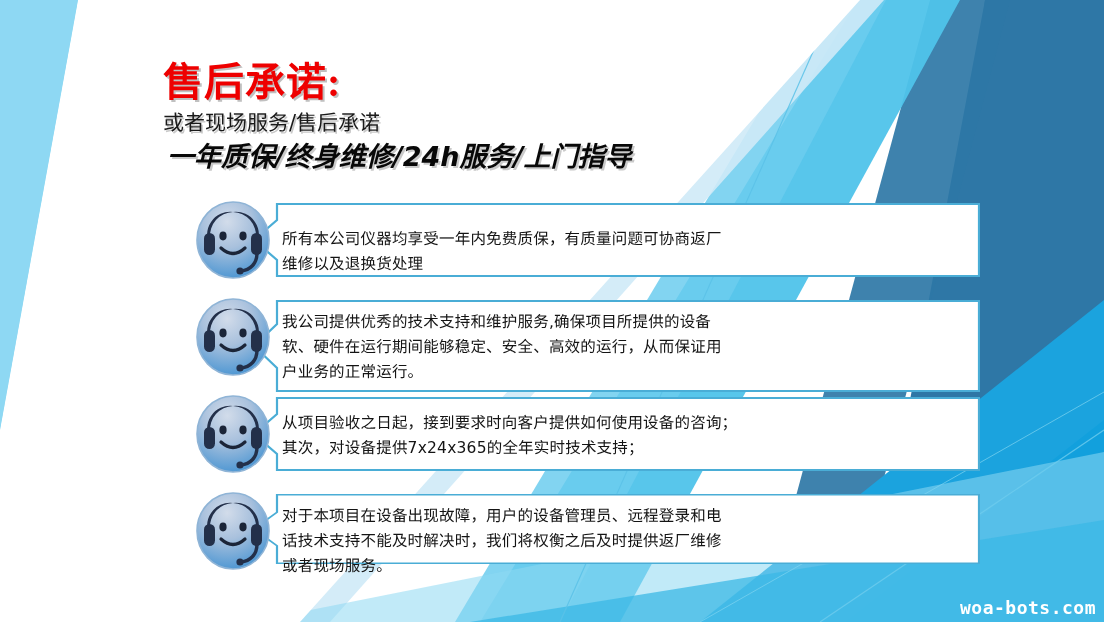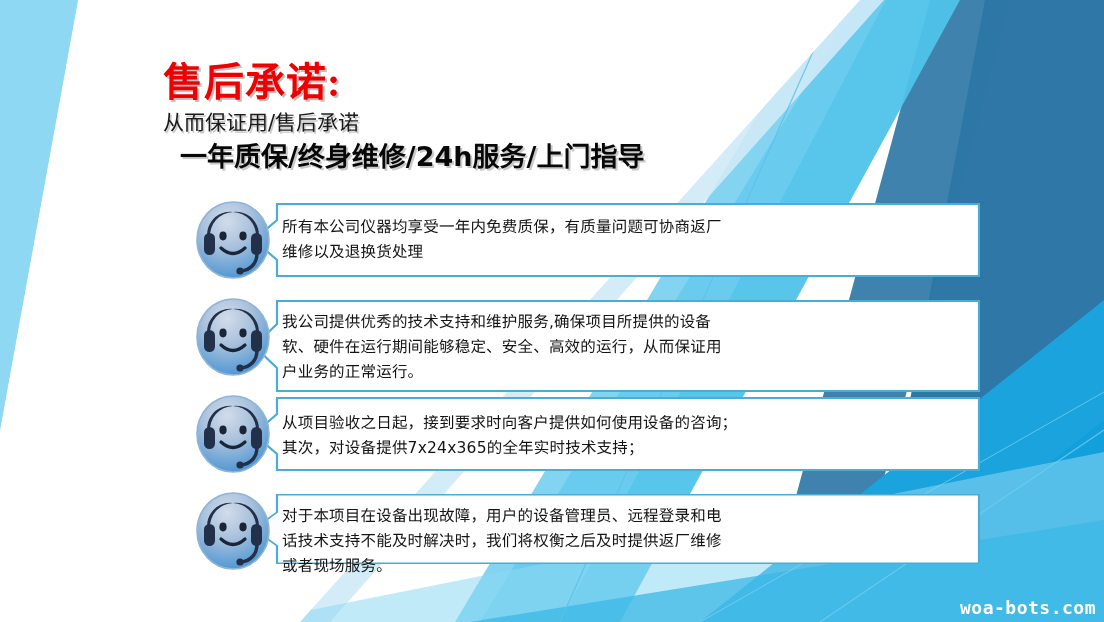--- a/index.html
+++ b/index.html
@@ -57,25 +57,26 @@
     line-height: 1.1;
     text-shadow: 1.5px 1.5px 0 rgba(165,165,165,0.6);
     white-space: nowrap;
   }
 
   .title-strap {
     font-family: "DejaVu Sans", "Liberation Sans", sans-serif;
     font-size: 27px;
     font-weight: bold;
     color: #080808;
-    margin: 6px 0 0 17px;
+    margin: 6px 0 0 4px;
     line-height: 1.15;
     letter-spacing: 0px;
     text-shadow: 2px 2px 0 rgba(150,150,150,0.5);
     white-space: nowrap;
+    font-style: italic;
   }
 
   
   .rows {
     position: absolute;
     left: 0;
     top: 0;
     z-index: 6;
   }
 
@@ -124,21 +125,21 @@
     padding: 10px 16px 10px 29px;
     letter-spacing: 0.2px;
     white-space: pre-line;
   }
 
   .row-0 .bubble { height: 74px; }
   .row-1 .bubble { height: 92px; }
   .row-2 .bubble { height: 74px; }
   .row-3 .bubble { height: 70px; }
 
-  .row-0 .bubble-text { padding-top: 12px; }
+  .row-0 .bubble-text { padding-top: 24px; }
   .row-2 .bubble-text { padding-top: 14px; }
 
   
   .watermark {
     position: absolute;
     right: 8px;
     bottom: 4px;
     z-index: 40;
     font-family: "DejaVu Sans Mono", "Liberation Mono", monospace;
     font-size: 18px;
@@ -175,21 +176,21 @@
     <line x1="836" y1="0" x2="560" y2="622" stroke="#5bc2e8" stroke-width="1.2" opacity="0.85"></line>
     <line x1="820" y1="622" x2="1104" y2="430" stroke="#6fcdee" stroke-width="1.2" opacity="0.8"></line>
     <line x1="700" y1="622" x2="1104" y2="392" stroke="#7fd4f0" stroke-width="1" opacity="0.7"></line>
 
     <polygon points="78,0 860,0 300,622 0,622 0,430" fill="#ffffff"></polygon>
     <polygon points="0,430 78,0 0,0" fill="#8ed8f3"></polygon>
   </svg>
 
   <div class="header">
     <h1 class="title-main">售后承诺:</h1>
-    <p class="title-sub">从而保证用/售后承诺</p>
+    <p class="title-sub">或者现场服务/售后承诺</p>
     <p class="title-strap">一年质保/终身维修/24h服务/上门指导</p>
   </div>
 
   <div class="rows">
 
     <div class="row row-0">
       <div class="bubble">
         <svg class="bubble-svg" viewBox="0 0 727 74" preserveAspectRatio="none">
           <path d="M24,1 L726,1 L726,73 L24,73 L24,57 L1,37 L24,17 Z" fill="#ffffff" stroke="#4aadd6" stroke-width="2.2"></path>
         </svg>

